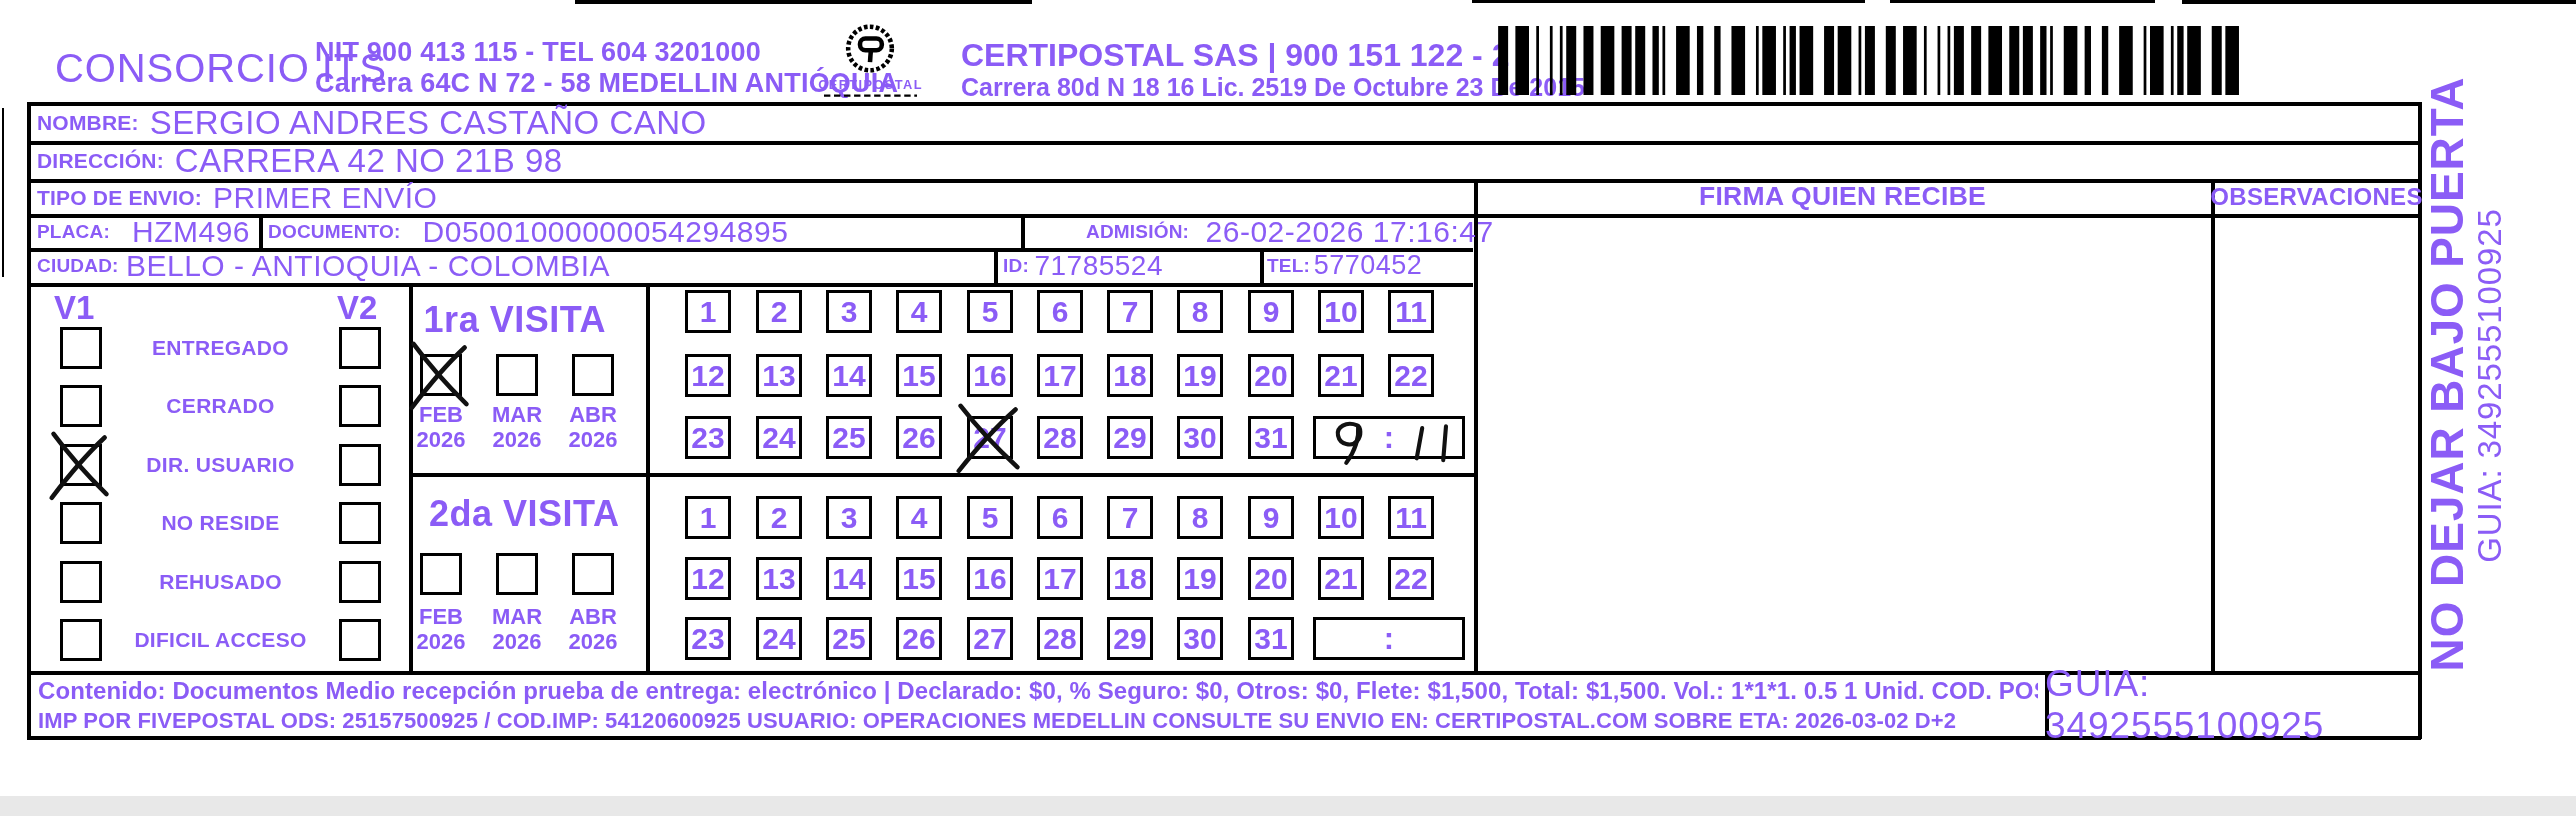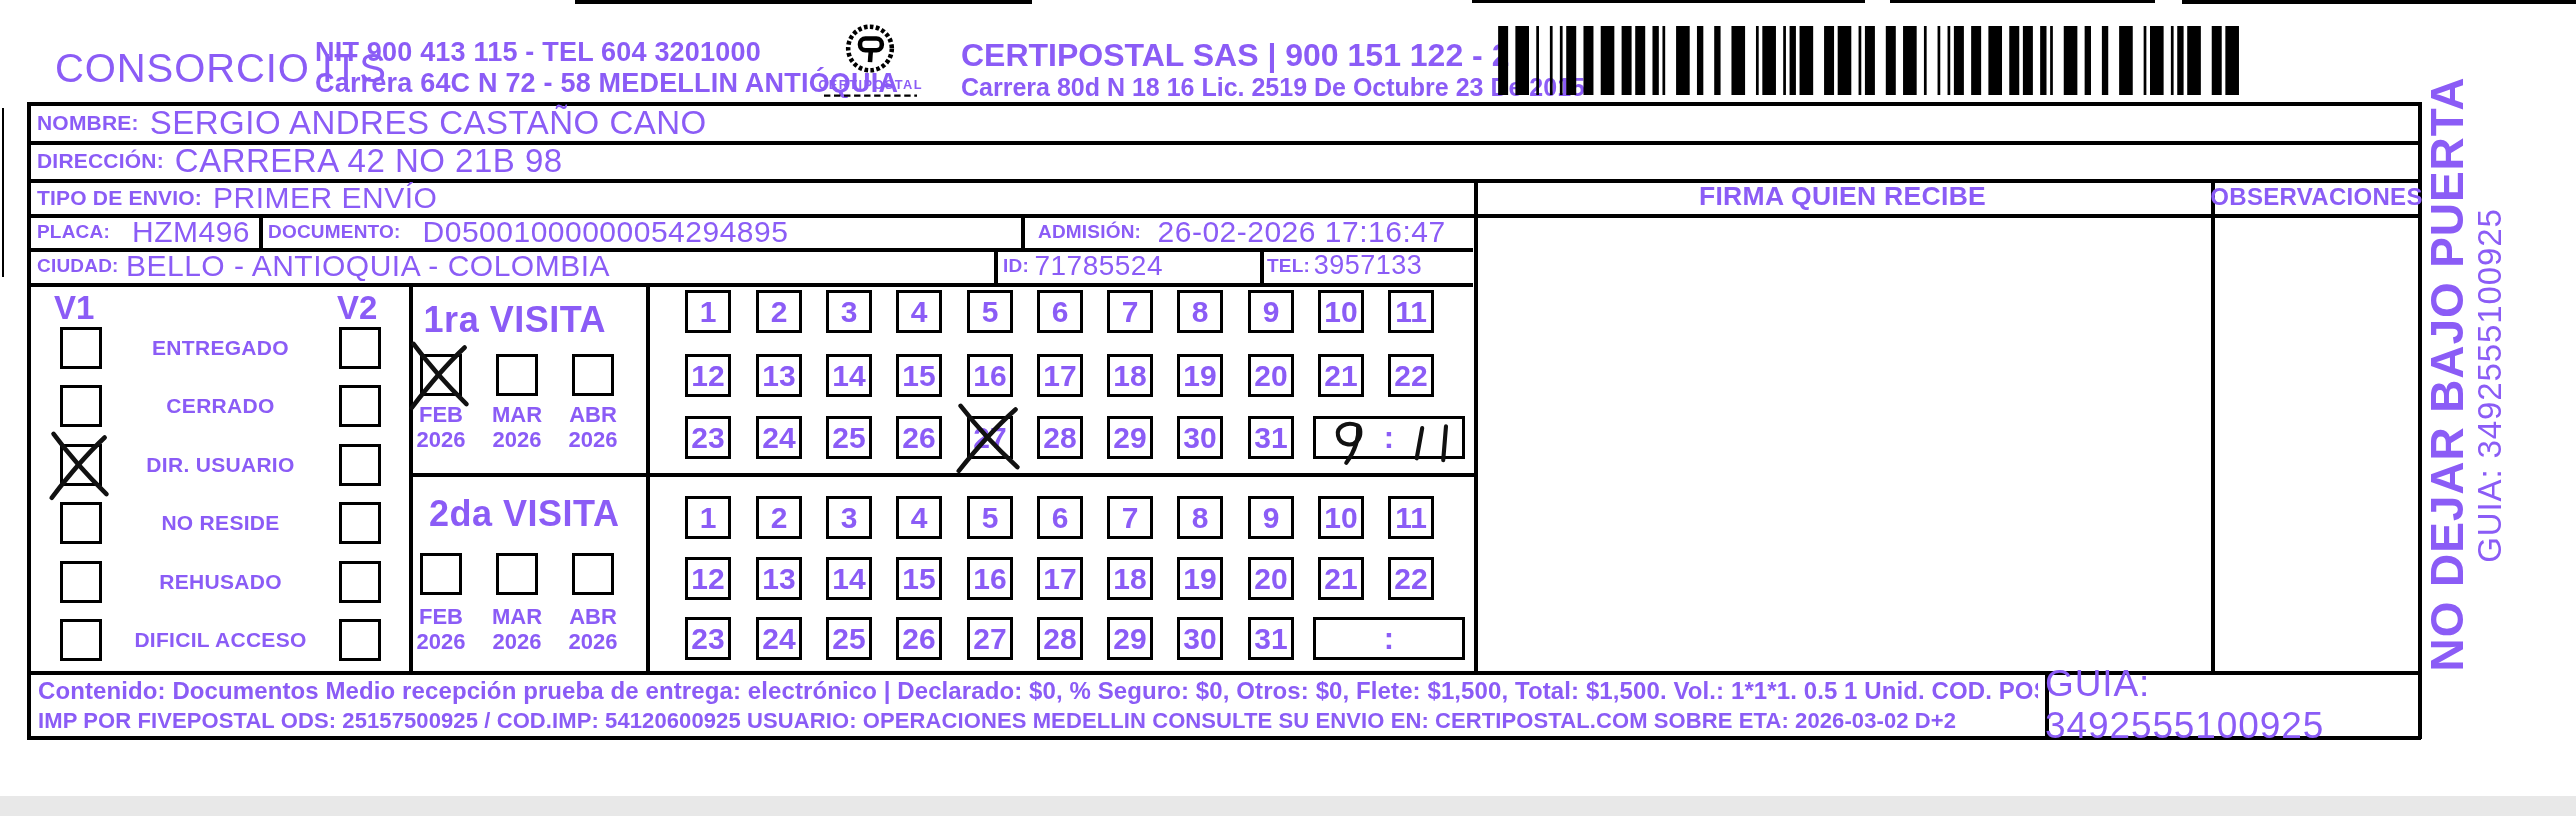--- a/index.html
+++ b/index.html
@@ -167,36 +167,36 @@
   <div class="abs colhdr" style="left:2211px;top:179px;width:211px;height:35px;font-size:24px;">OBSERVACIONES</div>
 
   <div class="abs field" style="left:37px;top:216px;width:219px;height:31px;">
     <span class="flabel" style="font-size:19px;">PLACA:</span>
     <span class="fvalue small" style="margin-left:22px;">HZM496</span>
   </div>
   <div class="abs field" style="left:268px;top:216px;width:749px;height:31px;">
     <span class="flabel" style="font-size:19px;">DOCUMENTO:</span>
     <span class="fvalue small" style="margin-left:22px;">D05001000000054294895</span>
   </div>
-  <div class="abs field" style="left:1038px;top:216px;width:442px;height:31px;">
+  <div class="abs field" style="left:1086px;top:216px;width:442px;height:31px;">
     <span class="flabel" style="font-size:19px;">ADMISIÓN:</span>
     <span class="fvalue small" style="margin-left:16.4px;">26-02-2026 17:16:47</span>
   </div>
 
   <div class="abs field" style="left:37px;top:250px;width:950px;height:31px;">
     <span class="flabel" style="font-size:19px;">CIUDAD:</span>
     <span class="fvalue small" style="margin-left:7.3px;">BELLO - ANTIOQUIA - COLOMBIA</span>
   </div>
   <div class="abs field" style="left:1003px;top:250px;width:252px;height:31px;">
     <span class="flabel" style="font-size:19px;">ID:</span>
     <span class="fvalue small" style="margin-left:5.5px;font-size:28px;">71785524</span>
   </div>
   <div class="abs field" style="left:1267px;top:250px;width:201px;height:31px;">
     <span class="flabel" style="font-size:19px;">TEL:</span>
-    <span class="fvalue small" style="margin-left:3.7px;font-size:27px;">3957133</span>
+    <span class="fvalue small" style="margin-left:3.7px;font-size:27px;">5770452</span>
   </div>
 
   <div id="status-panel" class="abs" style="left:27px;top:283px;width:382px;height:388px;">
     <div class="abs vhdr" style="left:27px;top:5.5px;">V1</div>
     <div class="abs vhdr" style="left:310px;top:5.5px;">V2</div>
     <div id="status-rows">
         <div class="cbox" style="left: 33px; top: 44px;"></div>
         <div class="opt-label" style="position: absolute; left: 84px; top: 44px; width: 219px; height: 42px;">ENTREGADO</div>
         <div class="cbox" style="left: 312px; top: 44px;"></div>
         <div class="cbox" style="left: 33px; top: 102px;"></div>

